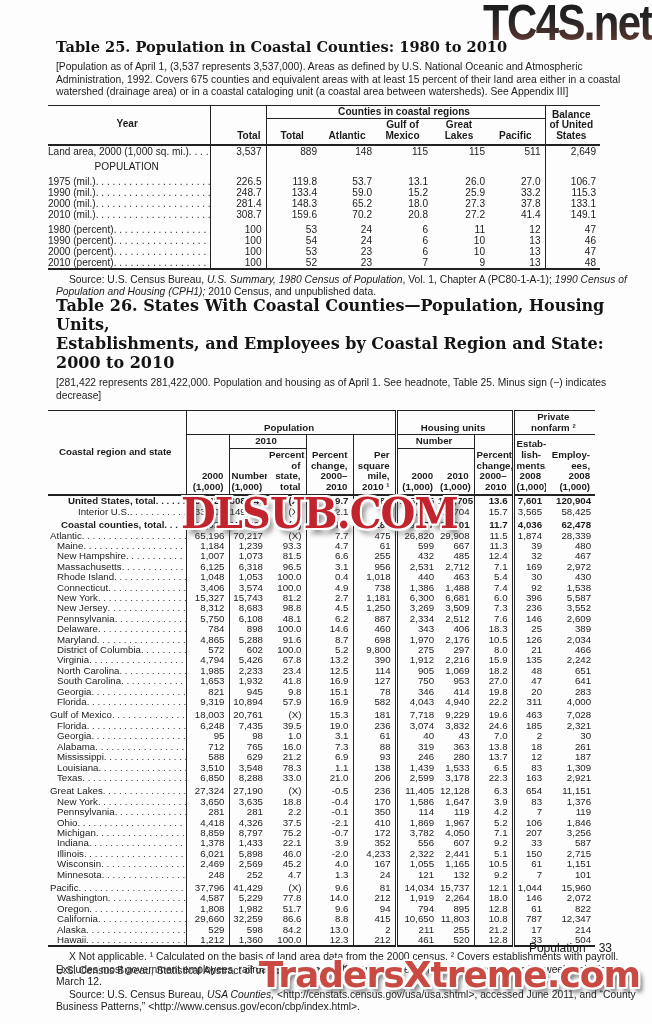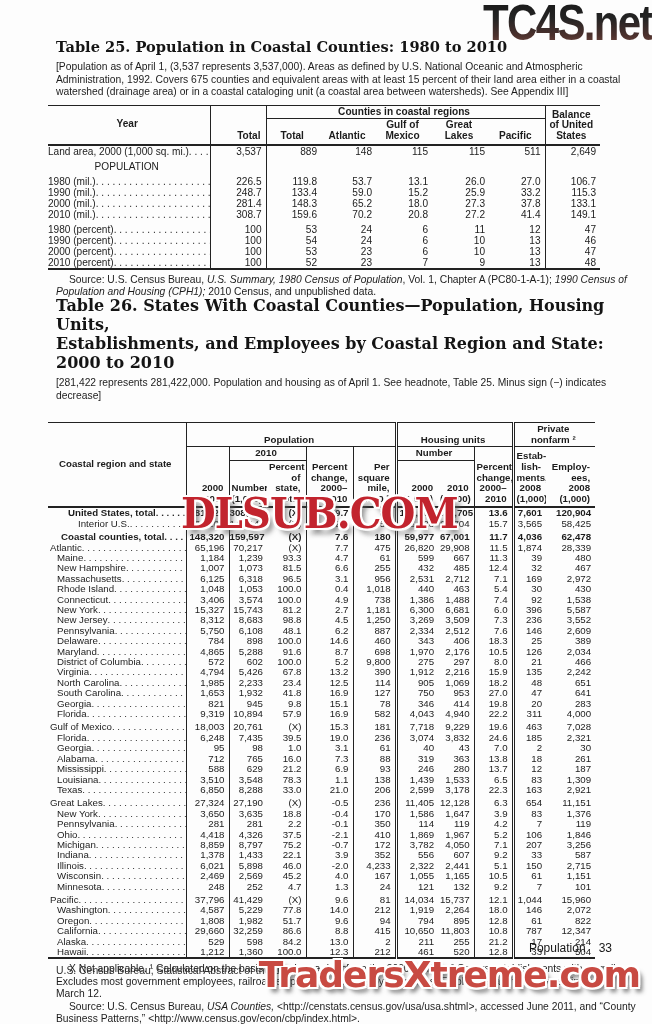--- a/index.html
+++ b/index.html
@@ -137,21 +137,21 @@
           <td style="height: 4px;"></td>
           <td style="height: 4px;"></td>
           <td style="height: 4px;"></td>
           <td style="height: 4px;"></td>
           <td class="br" style="height: 4px;"></td>
           <td style="height: 4px;"></td>
         </tr>
         <tr>
           <td class="stub br i0">
             <span class="in">
-              <span class="lbl">1980 (mil.)</span>
+              <span class="lbl">1975 (mil.)</span>
               <span class="dots"></span>
             </span>
           </td>
           <td class="num br">226.5</td>
           <td class="num ">119.8</td>
           <td class="num ">53.7</td>
           <td class="num ">13.1</td>
           <td class="num ">26.0</td>
           <td class="num br">27.0</td>
           <td class="num ">106.7</td>
@@ -272,21 +272,21 @@
           <td class="num ">48</td>
         </tr>
       </tbody>
   </table>
   <div class="note"><span>Source: U.S. Census Bureau, </span><i>U.S. Summary, 1980 Census of Population</i><span>, Vol. 1, Chapter A (PC80-1-A-1); </span><i>1990 Census of Population and Housing (CPH1);</i><span> 2010 Census, and unpublished data.</span></div>
 </div>
 
 <div class="block" style="top:296px">
   <div class="t-title" style="font-size:16px">Table 26. States With Coastal Counties—Population, Housing Units,
 Establishments, and Employees by Coastal Region and State: 2000 to 2010</div>
-  <div class="headnote" style="margin-bottom:20px">[281,422 represents 281,422,000. Population and housing as of April 1. See headnote, Table 25. Minus sign (−) indicates decrease]</div>
+  <div class="headnote" style="margin-bottom:8px">[281,422 represents 281,422,000. Population and housing as of April 1. See headnote, Table 25. Minus sign (−) indicates decrease]</div>
   <table id="t26" style="width:547px">
     <colgroup>
       <col style="width:138px">
         <col style="width:43px">
         <col style="width:38px">
         <col style="width:39px">
       <col style="width:47px">
         <col style="width:43px">
         <col style="width:42px">
         <col style="width:36px">

